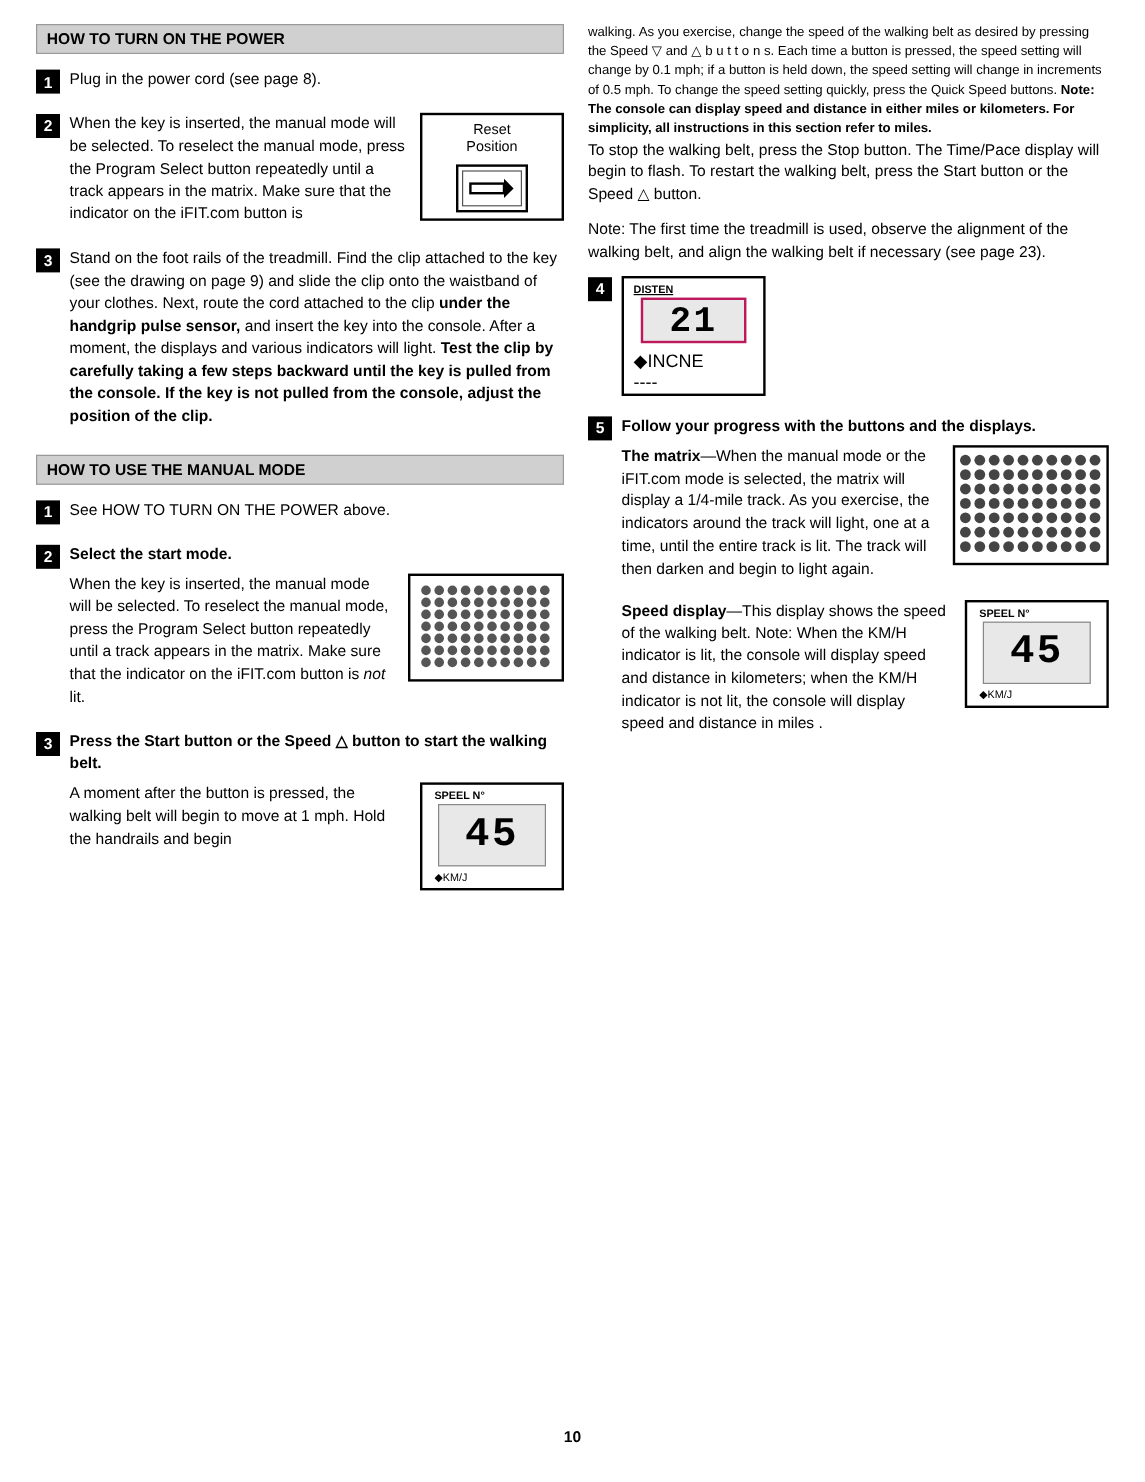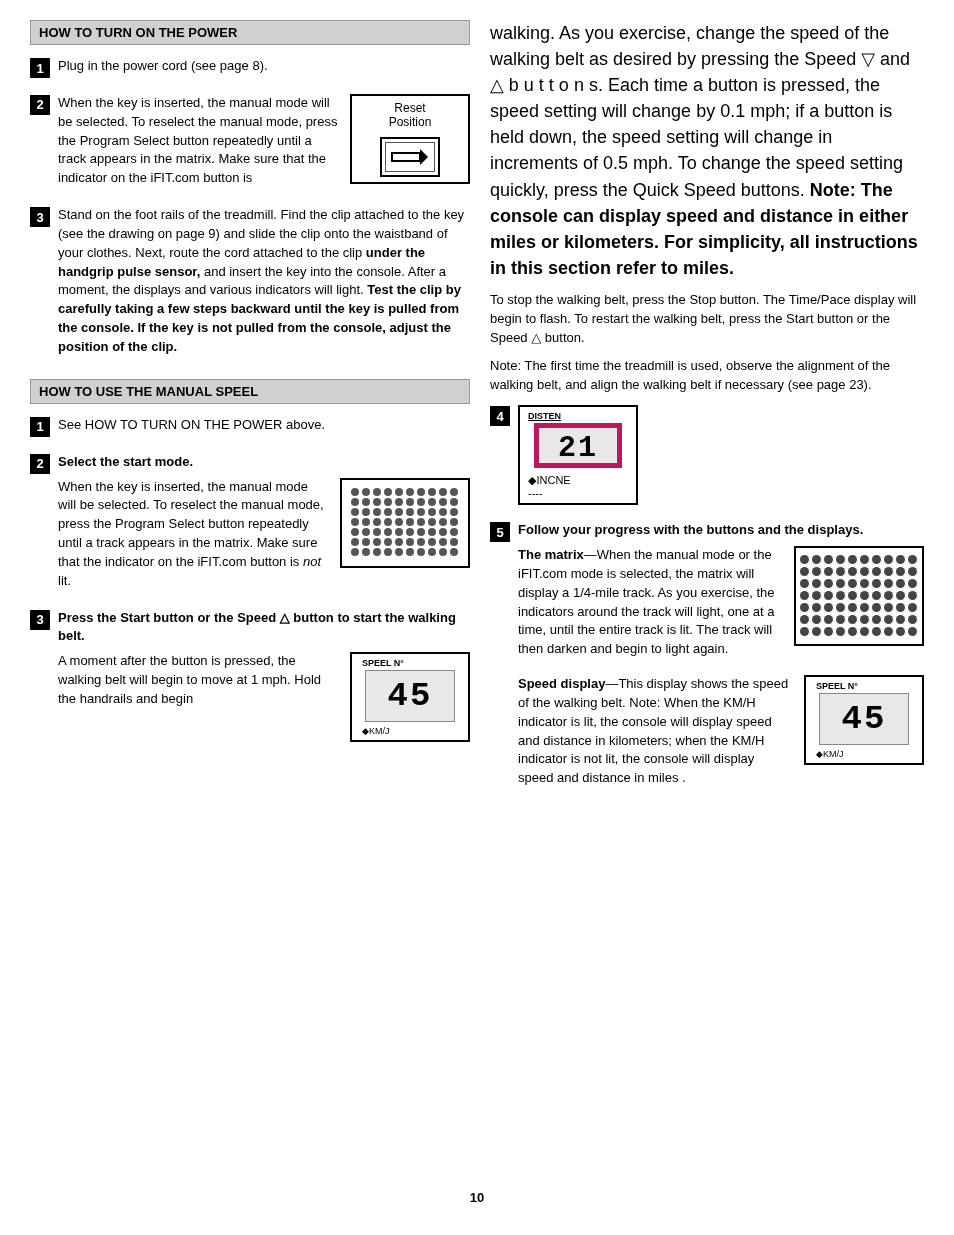--- a/index.html
+++ b/index.html
@@ -171,29 +171,28 @@
     }
     .incline-number {
       font-size: 30px;
       font-weight: bold;
       font-family: 'Courier New', monospace;
       letter-spacing: 2px;
       line-height: 1;
       margin-top: 4px;
     }
     .incline-sub {
-      font-size: 11px;
+      font-size: 15px;
       align-self: flex-start;
       margin-left: 4px;
       margin-top: 4px;
     }
     .right-intro {
-      font-size: 18px;
+      font-size: 11px;
       line-height: 1.45;
-      margin-bottom: 10px;
     }
     .right-step {
       display: flex;
       gap: 8px;
       margin-bottom: 16px;
     }
     .right-step-num {
       background: #000;
       color: #fff;
       font-weight: bold;
@@ -279,21 +278,21 @@
         <div class="step-num">3</div>
         <div class="step-content">
           <p>
             <span>Stand on the foot rails of the treadmill. Find the clip attached to the key (see the drawing on page 9) and slide the clip onto the waistband of your clothes. Next, route the cord attached to the clip </span><strong>under the handgrip pulse sensor,</strong><span> and insert the key into the console. After a moment, the displays and various indicators will light. </span><strong>Test the clip by carefully taking a few steps backward until the key is pulled from the console. If the key is not pulled from the console, adjust the position of the clip.</strong>
           </p>
         </div>
       </div>
 
       <div style="margin-top: 16px;"></div>
 
-      <div class="section-header">HOW TO USE THE MANUAL SPEEL</div>
+      <div class="section-header">HOW TO USE THE MANUAL MODE</div>
 
       <div class="step">
         <div class="step-num">1</div>
         <div class="step-content">
           <p>See HOW TO TURN ON THE POWER above.</p>
         </div>
       </div>
 
       <div class="step">
         <div class="step-num">2</div>
@@ -417,21 +416,21 @@
 
       <p class="note-text">Note: The first time the treadmill is used, observe the alignment of the walking belt, and align the walking belt if necessary (see page 23).</p>
 
       <div class="right-step">
         <div class="right-step-num">4</div>
         <div class="right-step-content">
           <div class="sub-section-row">
 
             <div class="incline-display-box">
               <div class="incline-header">DISTEN</div>
-              <div style="width:88px; height:52px; background:#e8e8e8; border:5px solid #be185d; display:flex; align-items:center; justify-content:center; margin:2px 0;">
+              <div style="width:88px; height:52px; background:#e8e8e8; border:2px solid #be185d; display:flex; align-items:center; justify-content:center; margin:2px 0;">
                 <span class="incline-number">21</span>
               </div>
               <div class="incline-sub">◆INCNE<br>----</div>
             </div>
           </div>
         </div>
       </div>
 
       <div class="right-step">
         <div class="right-step-num">5</div>

